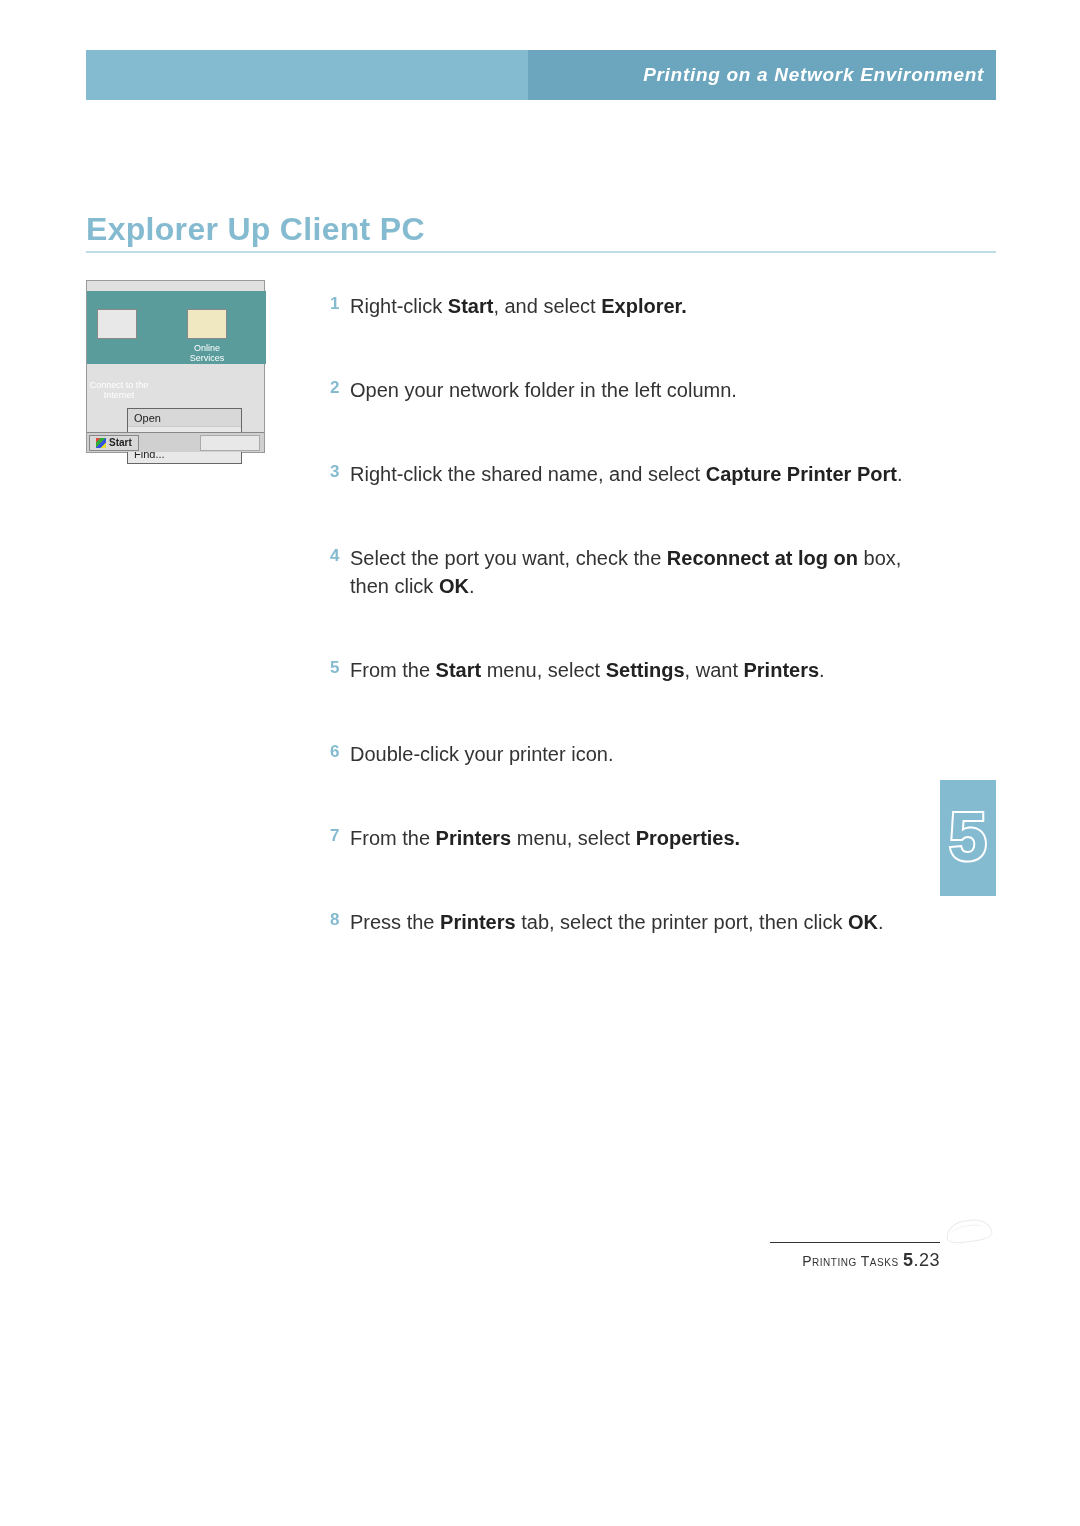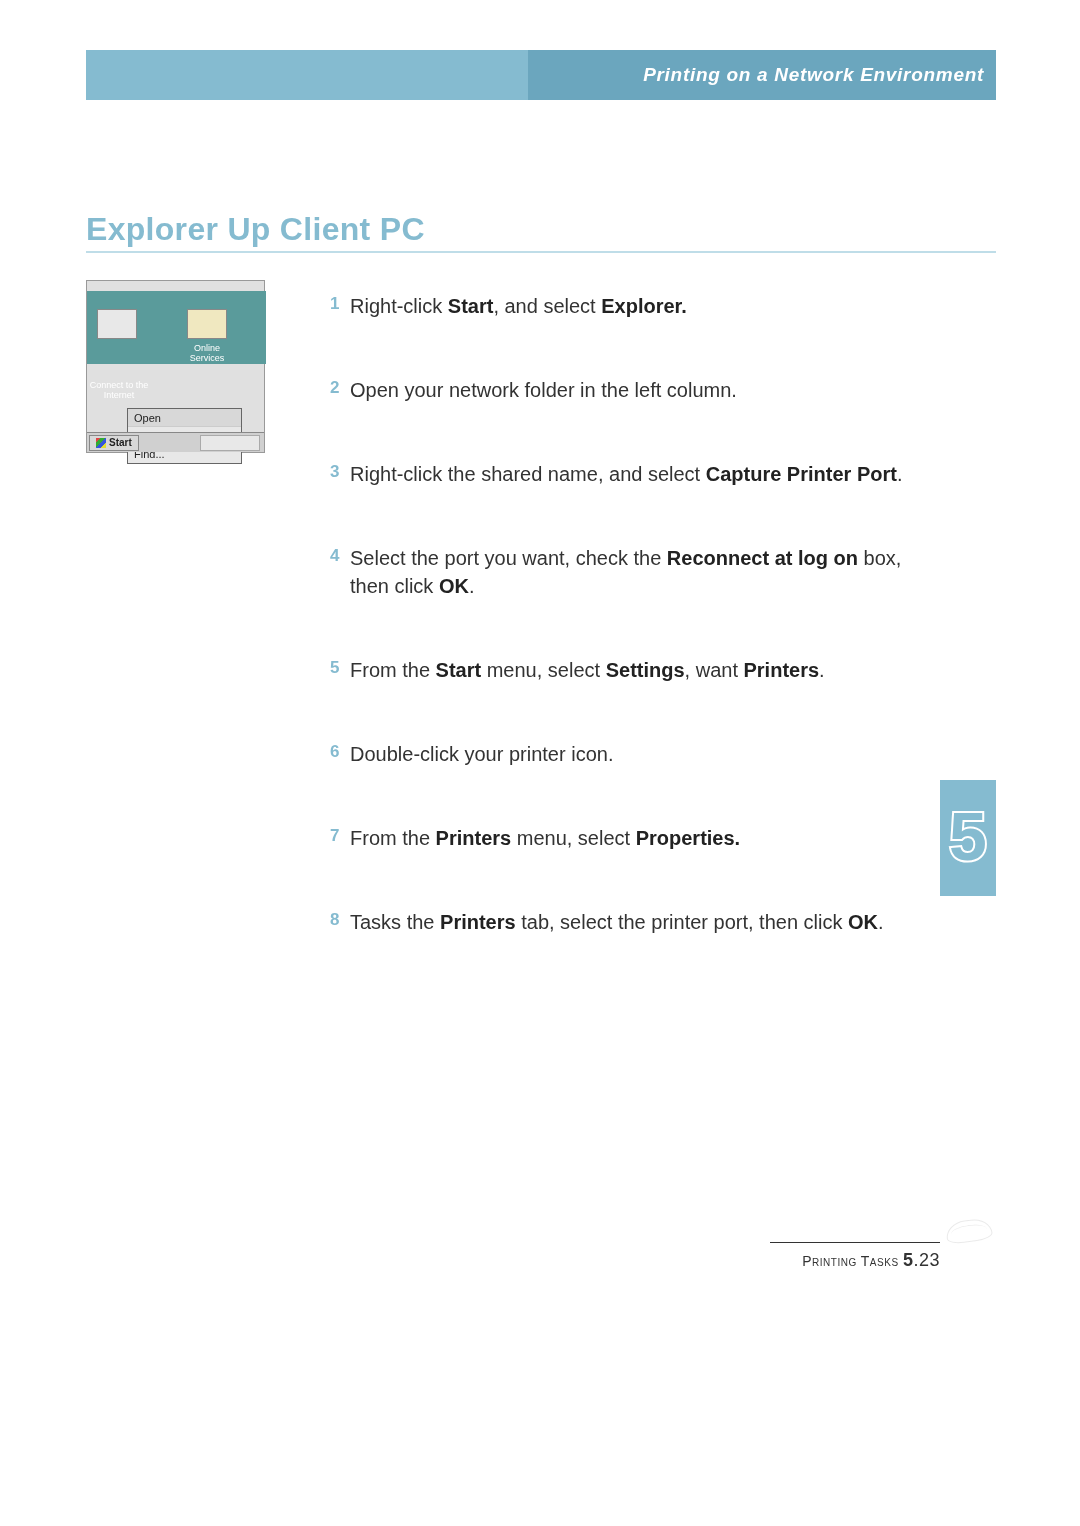--- a/index.html
+++ b/index.html
@@ -113,21 +113,21 @@
       <div class="step">
         <div class="step-num">6</div>
         <div class="step-text"><span>Double-click your printer icon.</span></div>
       </div>
       <div class="step">
         <div class="step-num">7</div>
         <div class="step-text"><span>From the </span><b>Printers</b><span> menu, select </span><b>Properties.</b></div>
       </div>
       <div class="step">
         <div class="step-num">8</div>
-        <div class="step-text"><span>Tasks the </span><b>Printers</b><span> tab, select the printer port, then click </span><b>OK</b><span>.</span></div>
+        <div class="step-text"><span>Press the </span><b>Printers</b><span> tab, select the printer port, then click </span><b>OK</b><span>.</span></div>
       </div>
     </div>
 
   <div class="chapter-tab">
     <div class="five">
       <svg viewBox="0 0 40 80" width="40" height="80">
         <text x="20" y="62" text-anchor="middle" font-family="Arial Black, Arial" font-size="68" font-weight="900" fill="#85BBD0" stroke="#ffffff" stroke-width="4" paint-order="stroke">5</text>
       </svg>
     </div>
   </div>

